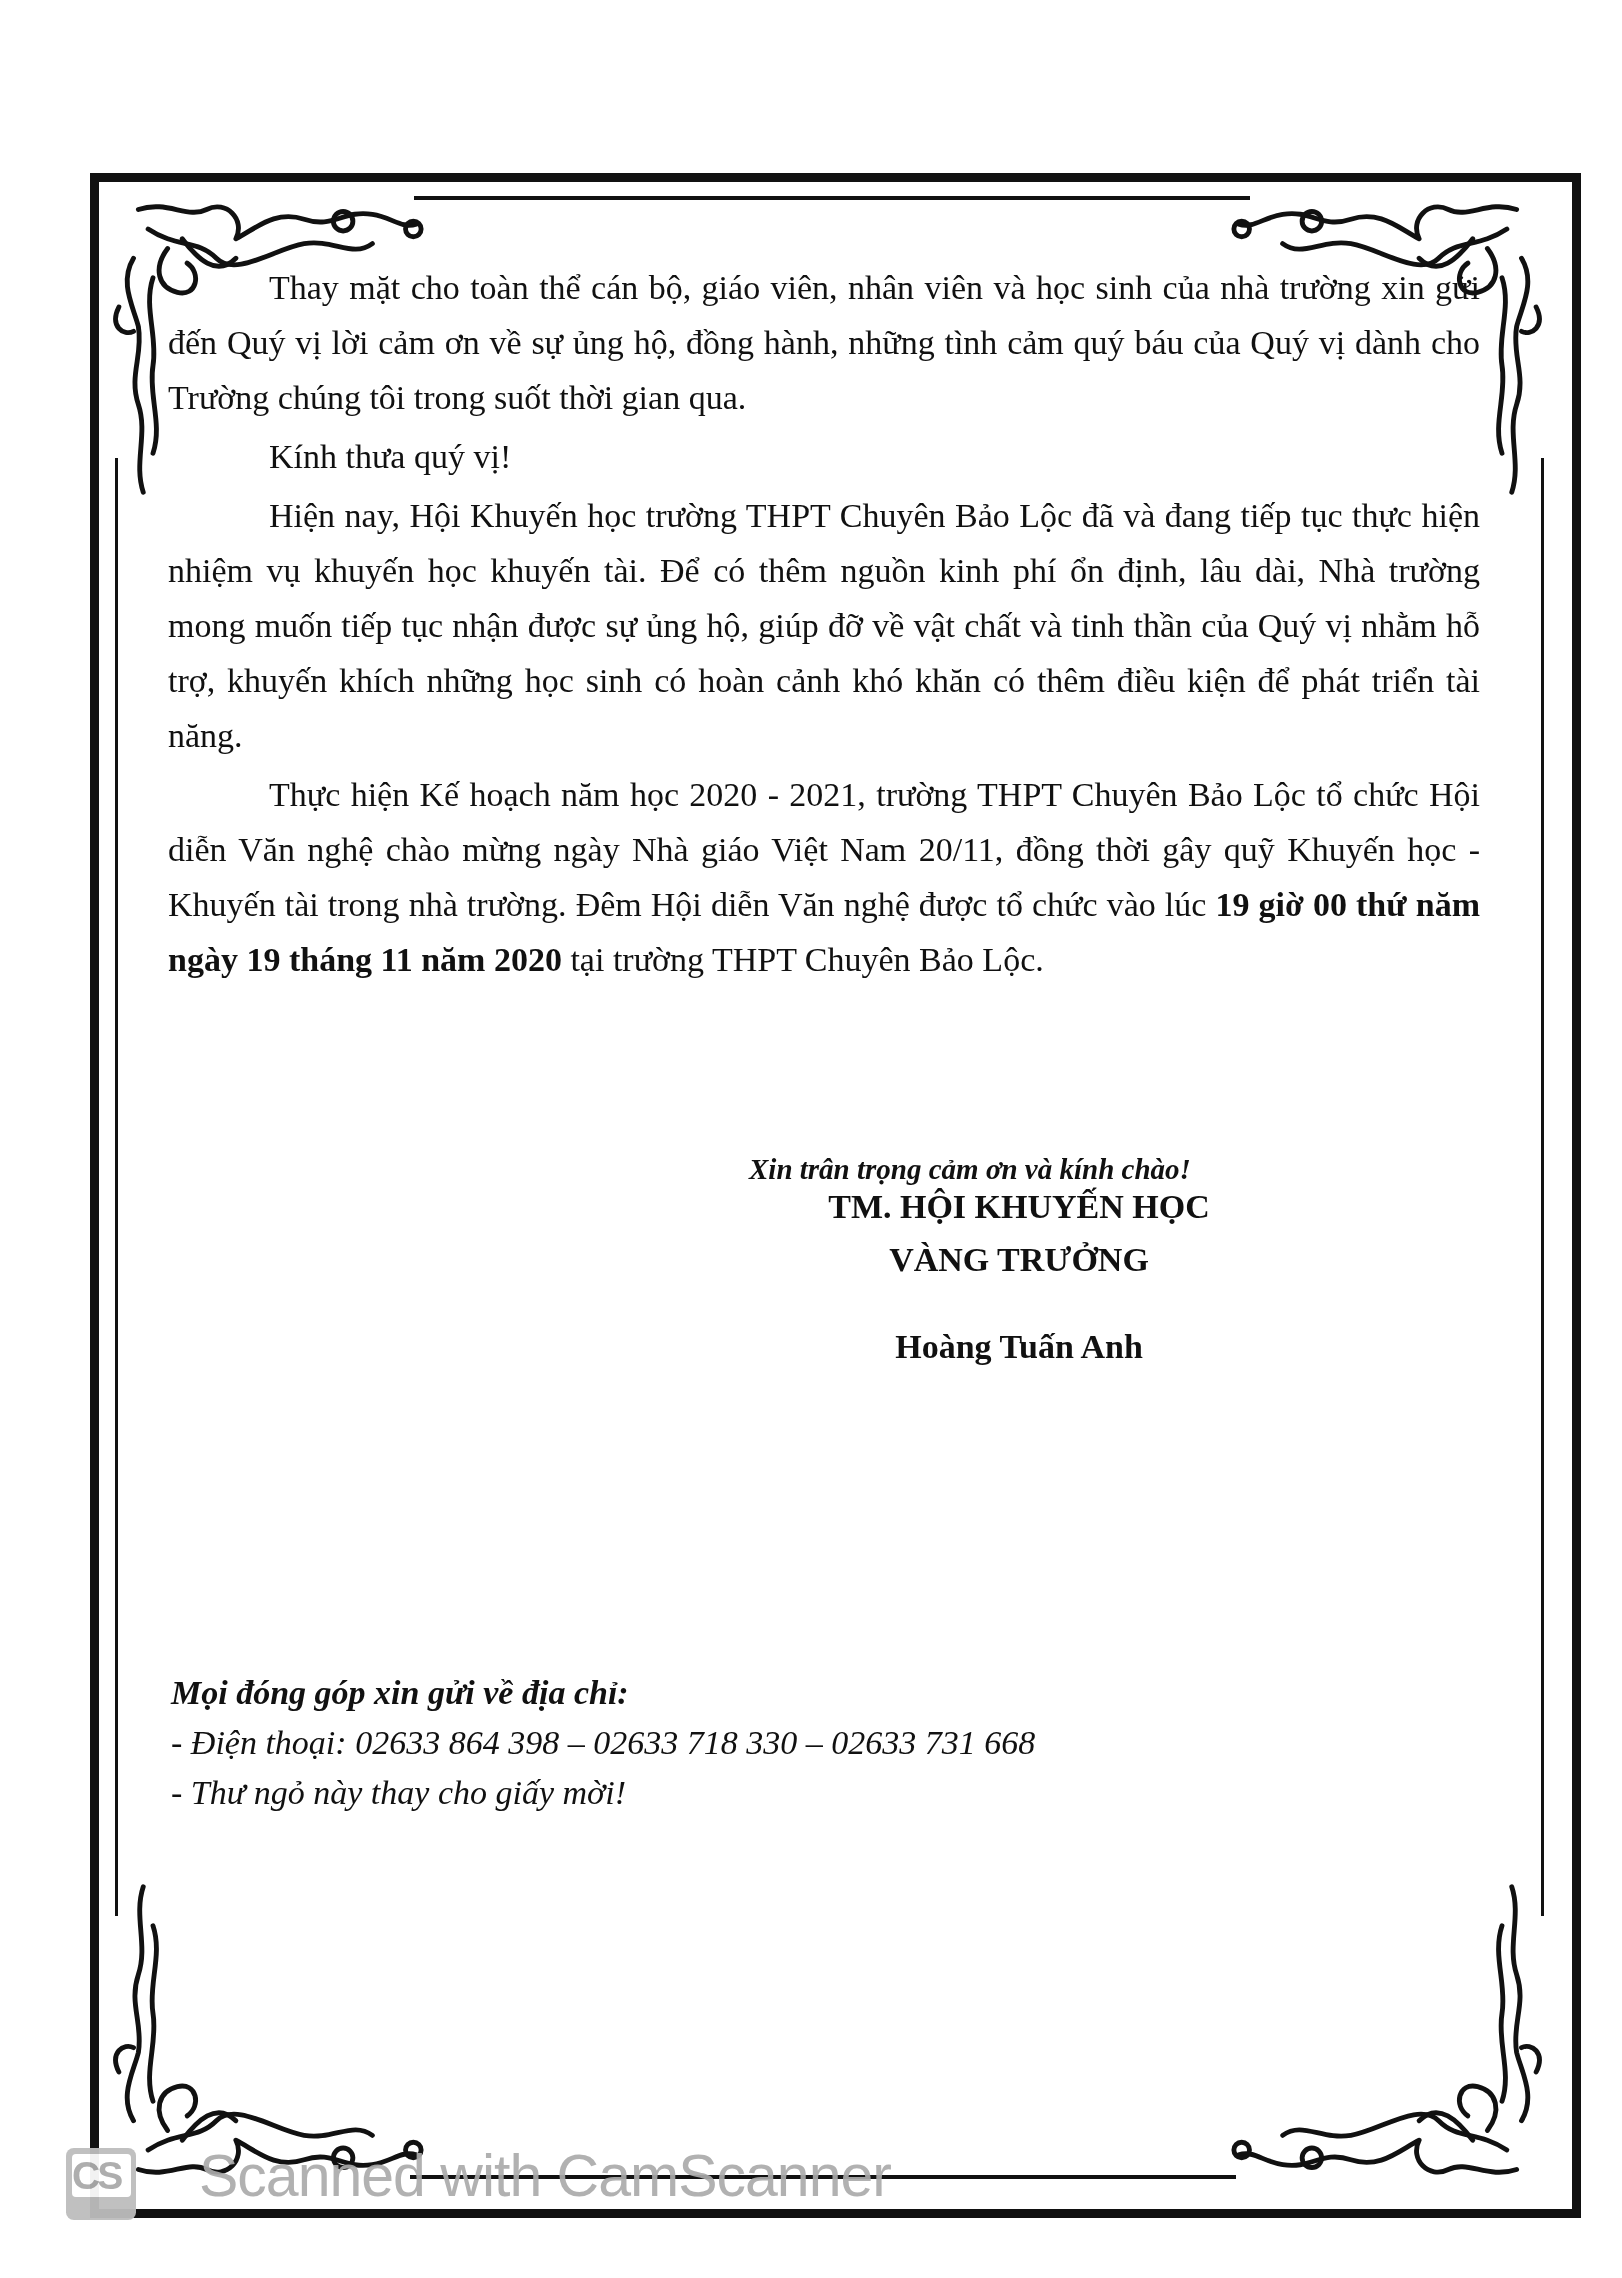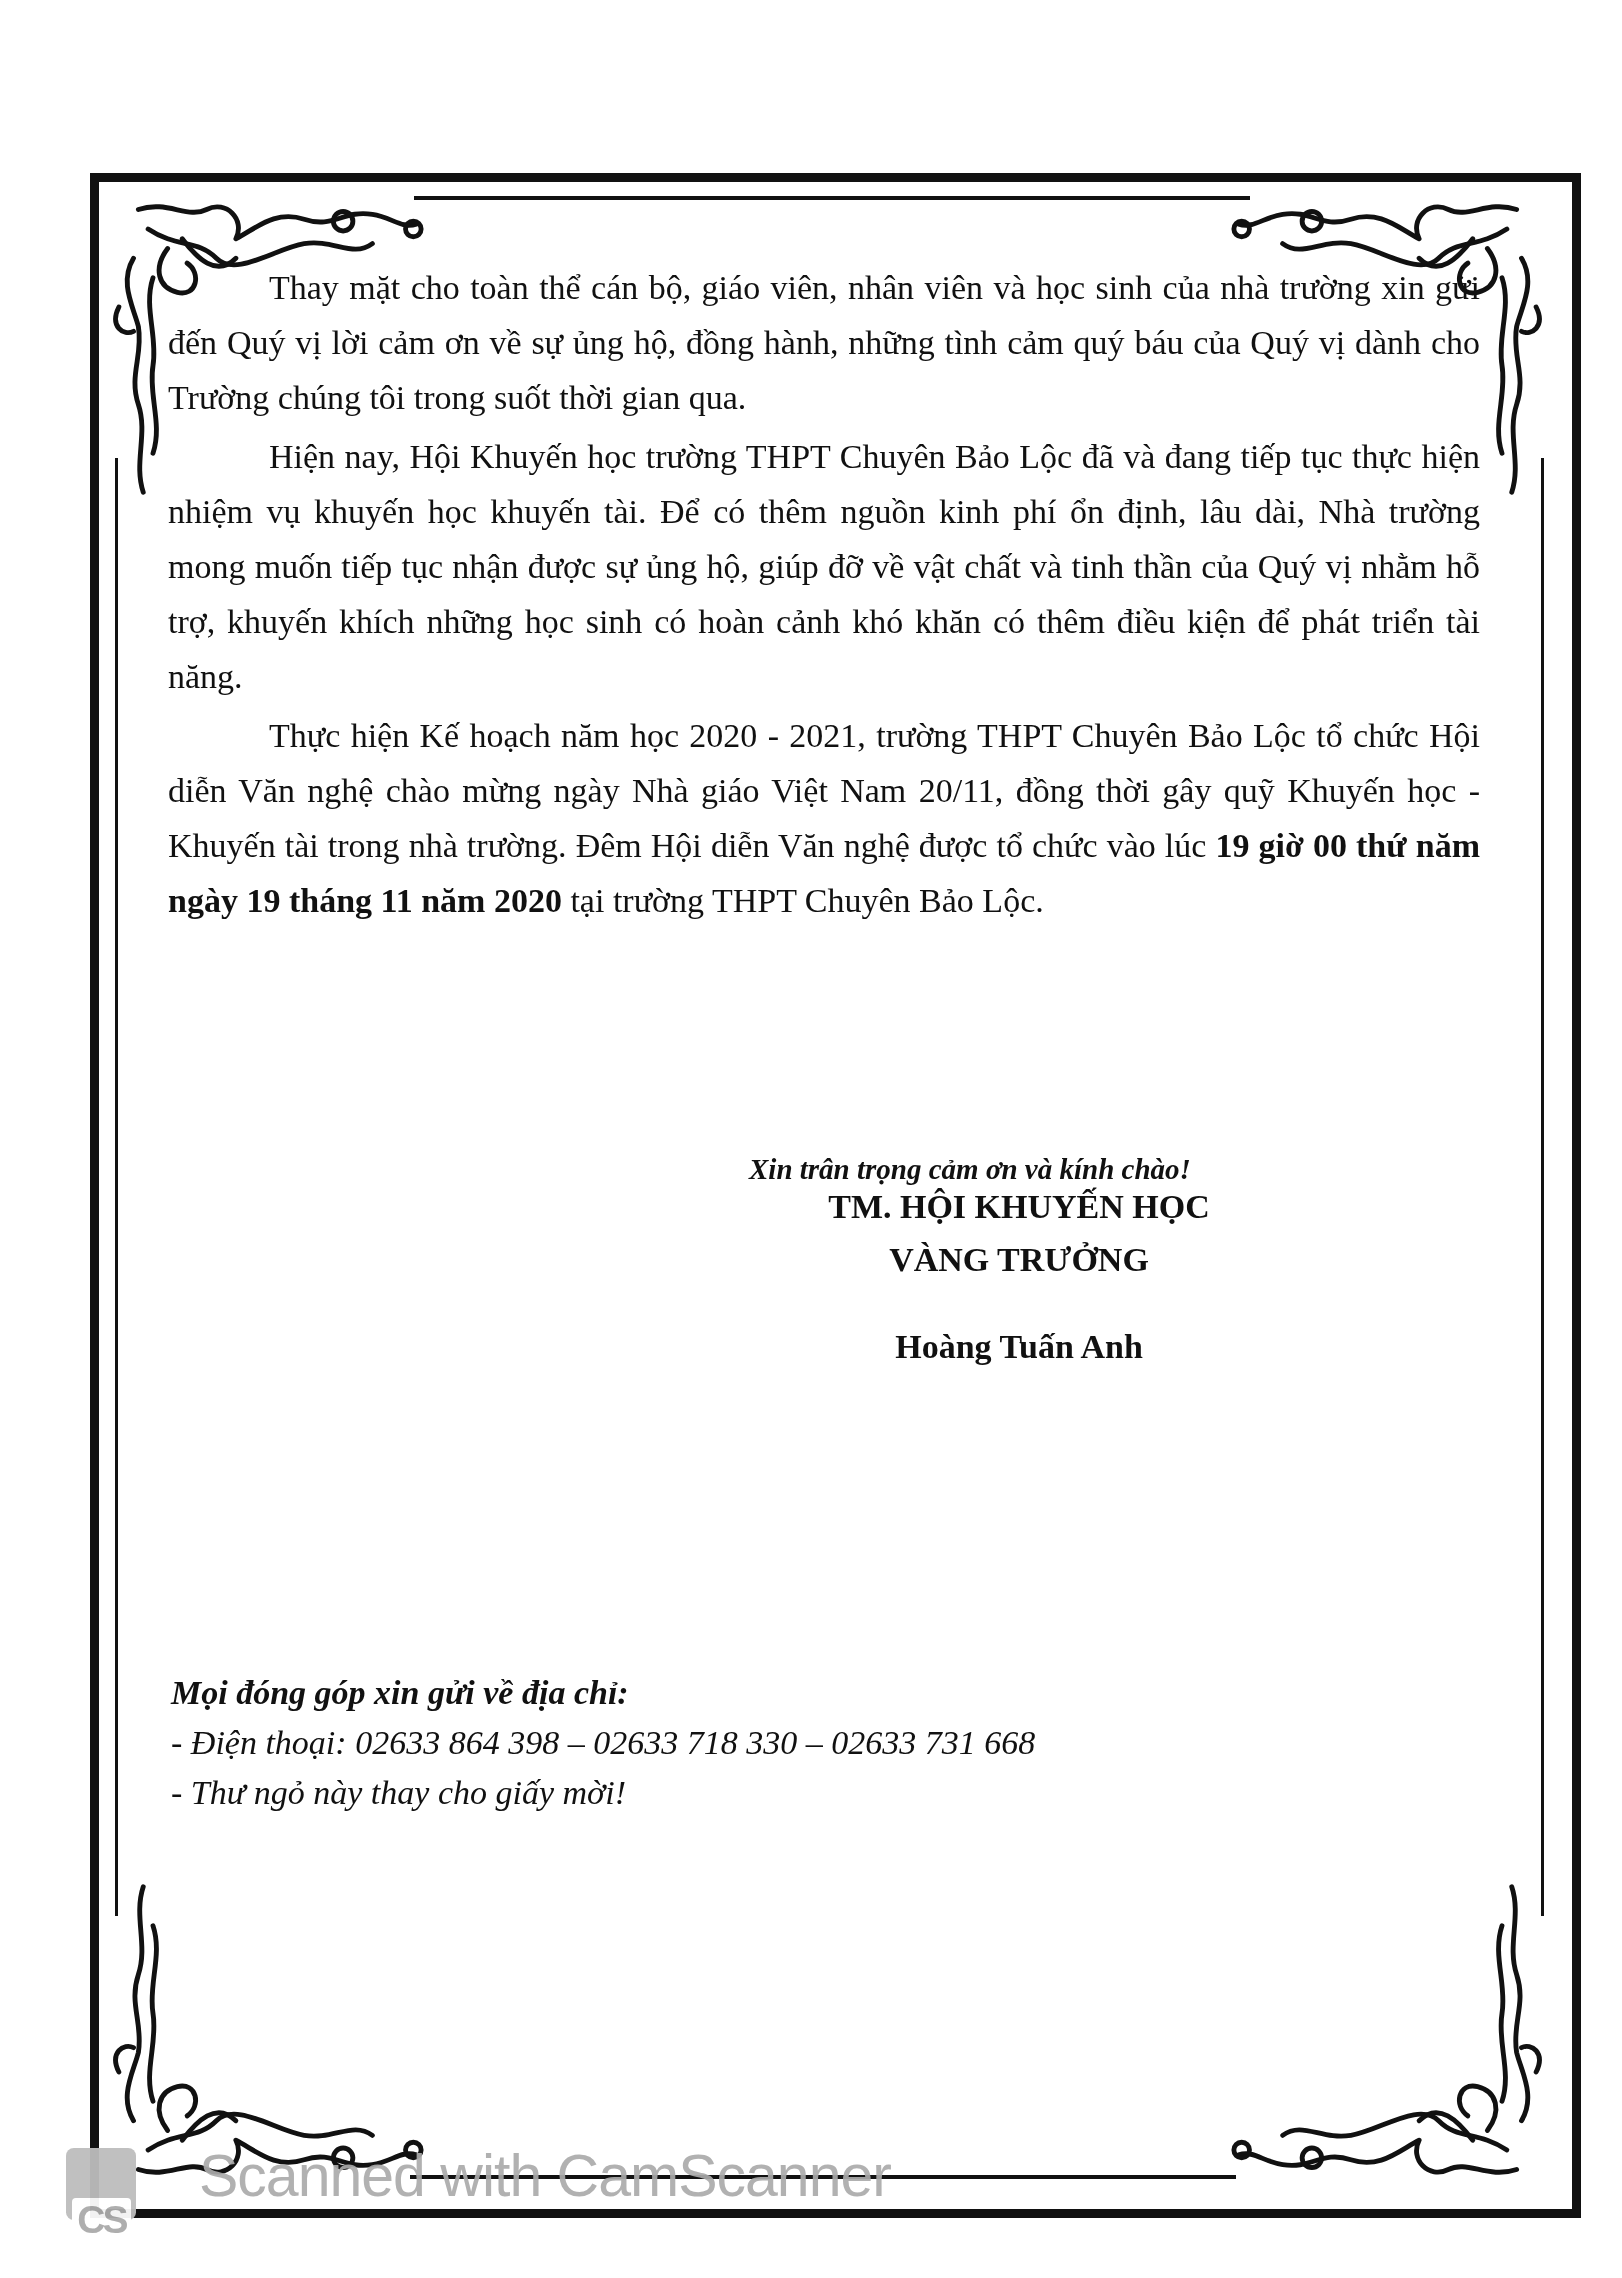--- a/index.html
+++ b/index.html
@@ -19,21 +19,21 @@
   .sign-line { position: absolute; left: 824px; width: 390px; text-align: center; font-weight: bold; font-size: 34px; white-space: nowrap; }
 
   .footer { position: absolute; left: 171px; top: 1668px; font-style: italic; font-size: 34px; line-height: 50px; }
   .footer .heading { font-weight: bold; }
   .footer div { white-space: nowrap; }
 
   .cs-logo { position: absolute; left: 66px; top: 2148px; width: 70px; height: 72px;
              background: #bdbdbd; border-radius: 7.8px; opacity: 0.95; }
   .cs-logo .inner { position: absolute; left: 5.9px; top: 5.9px; width: 59px; height: 43px; background: #fff;
                     border-radius: 3.9px; color: #aaaaaa; font-family: "Liberation Sans", sans-serif; font-weight: bold;
-                    font-size: 39px; line-height: 43px; text-align: center; letter-spacing: -2.9px; margin-top: 44px; }
+                    font-size: 39px; line-height: 43px; letter-spacing: -2.9px; }
   .cs-text { position: absolute; left: 160px; top: 2142px; font-family: "Liberation Sans", sans-serif;
              font-size: 59px; color: rgba(170,170,170,0.92); letter-spacing: -1px; white-space: nowrap; margin-left: 39px; }
 </style>
 </head>
 <body>
 
 <div class="frame-outer"></div>
 <div class="line" style="left:414px;top:196px;width:836px;height:3.9px;"></div>
 <div class="line" style="left:410px;top:2175px;width:826px;height:3.9px;"></div>
 <div class="line" style="left:115px;top:458px;width:2.9px;height:1458px;"></div>
@@ -87,20 +87,21 @@
     <path d="M60 60 C45 80 50 100 70 105 C90 110 95 85 80 75"></path>
     <path d="M25 70 C10 95 25 120 30 140 C35 170 20 190 30 220 C40 250 25 280 35 310"></path>
     <path d="M45 90 C35 120 50 150 45 180 C40 210 55 240 45 270"></path>
     <path d="M10 120 C0 140 15 150 25 145"></path>
     <path d="M75 50 C90 70 110 90 130 70"></path>
   </svg>
 </div>
 
 <div class="body-text">
   <p class="para">Thay mặt cho toàn thể cán bộ, giáo viên, nhân viên và học sinh của nhà trường xin gửi đến Quý vị lời cảm ơn về sự ủng hộ, đồng hành, những tình cảm quý báu của Quý vị dành cho Trường chúng tôi trong suốt thời gian qua.</p>
+  <p class="para">Kính thưa quý vị!</p>
   <p class="para">Hiện nay, Hội Khuyến học trường THPT Chuyên Bảo Lộc đã và đang tiếp tục thực hiện nhiệm vụ khuyến học khuyến tài. Để có thêm nguồn kinh phí ổn định, lâu dài, Nhà trường mong muốn tiếp tục nhận được sự ủng hộ, giúp đỡ về vật chất và tinh thần của Quý vị nhằm hỗ trợ, khuyến khích những học sinh có hoàn cảnh khó khăn có thêm điều kiện để phát triển tài năng.</p>
   <p class="para"><span>Thực hiện Kế hoạch năm học 2020 - 2021, trường THPT Chuyên Bảo Lộc tổ chức Hội diễn Văn nghệ chào mừng ngày Nhà giáo Việt Nam 20/11, đồng thời gây quỹ Khuyến học - Khuyến tài trong nhà trường. Đêm Hội diễn Văn nghệ được tổ chức vào lúc </span><b>19 giờ 00 thứ năm ngày 19 tháng 11 năm 2020</b><span> tại trường THPT Chuyên Bảo Lộc.</span></p>
 </div>
 
 <div style="position:absolute;left:749px;top:1153px;font-style:italic;font-weight:bold;font-size:29px;white-space:nowrap;text-align:center;">Xin trân trọng cảm ơn và kính chào!</div>
 <div class="sign-line" style="top:1188px;">TM. HỘI KHUYẾN HỌC</div>
 <div class="sign-line" style="top:1241px;">VÀNG TRƯỞNG</div>
 <div class="sign-line" style="top:1328px;">Hoàng Tuấn Anh</div>
 
 <div class="footer">

